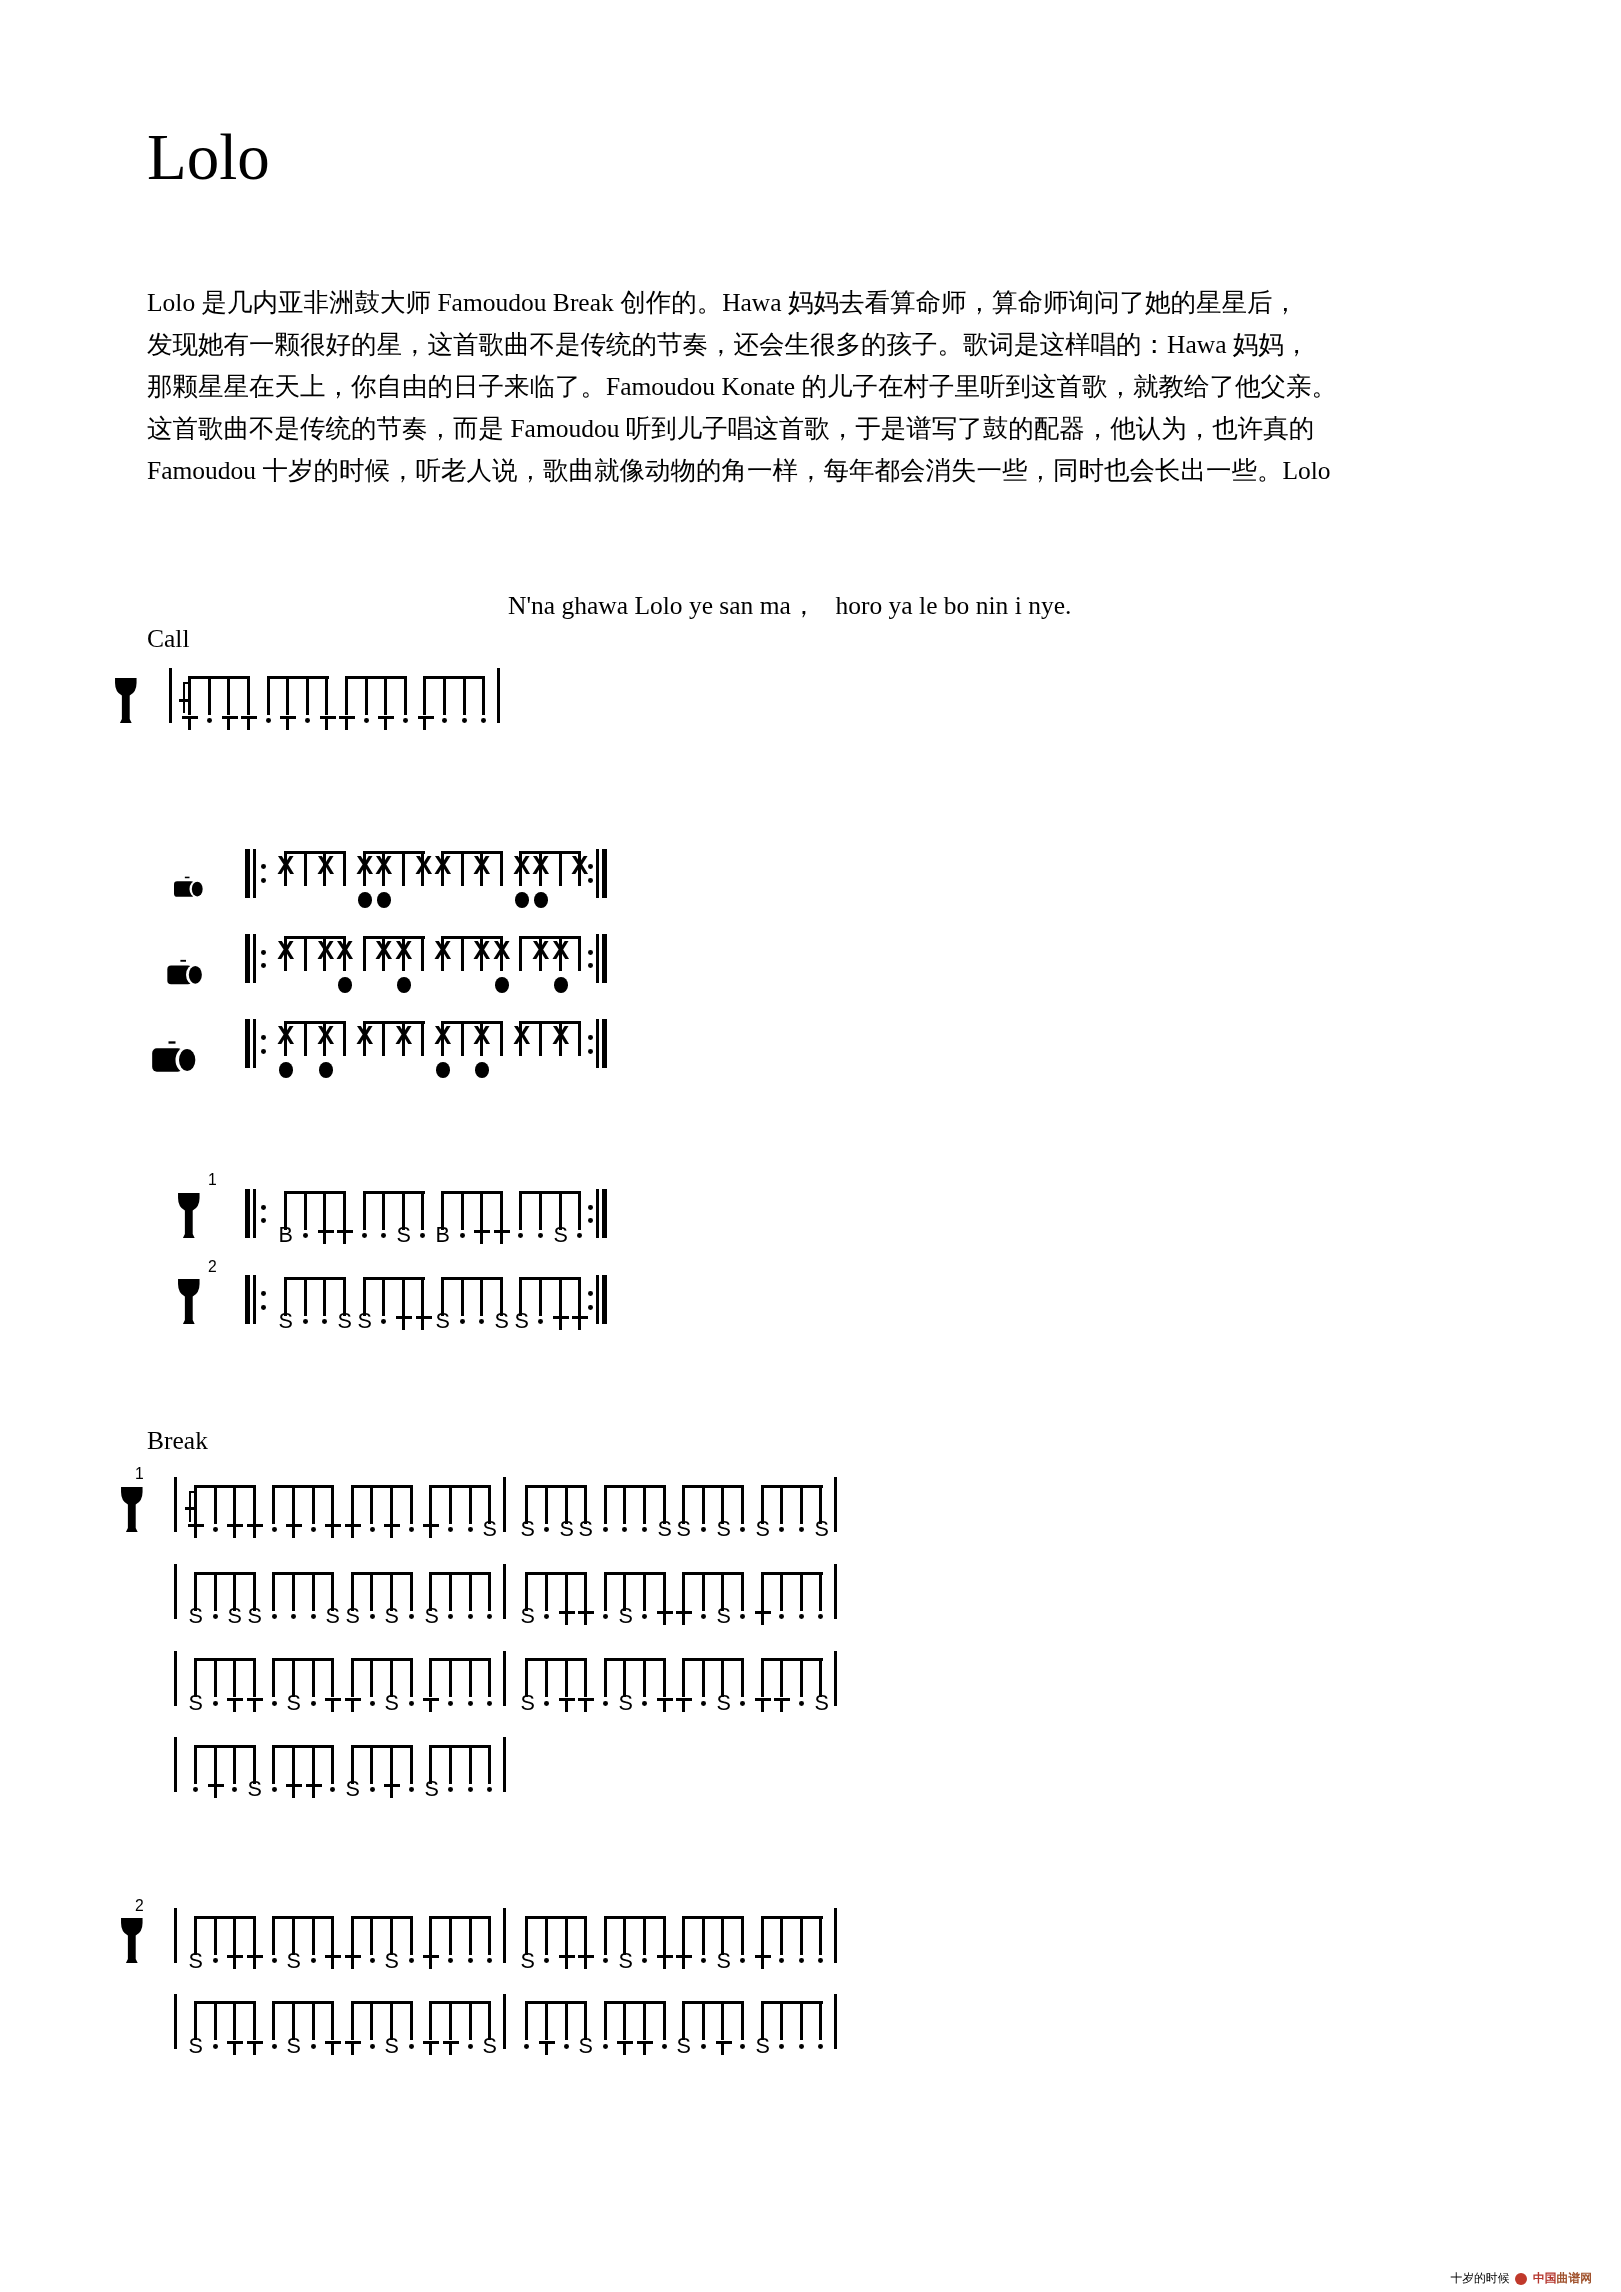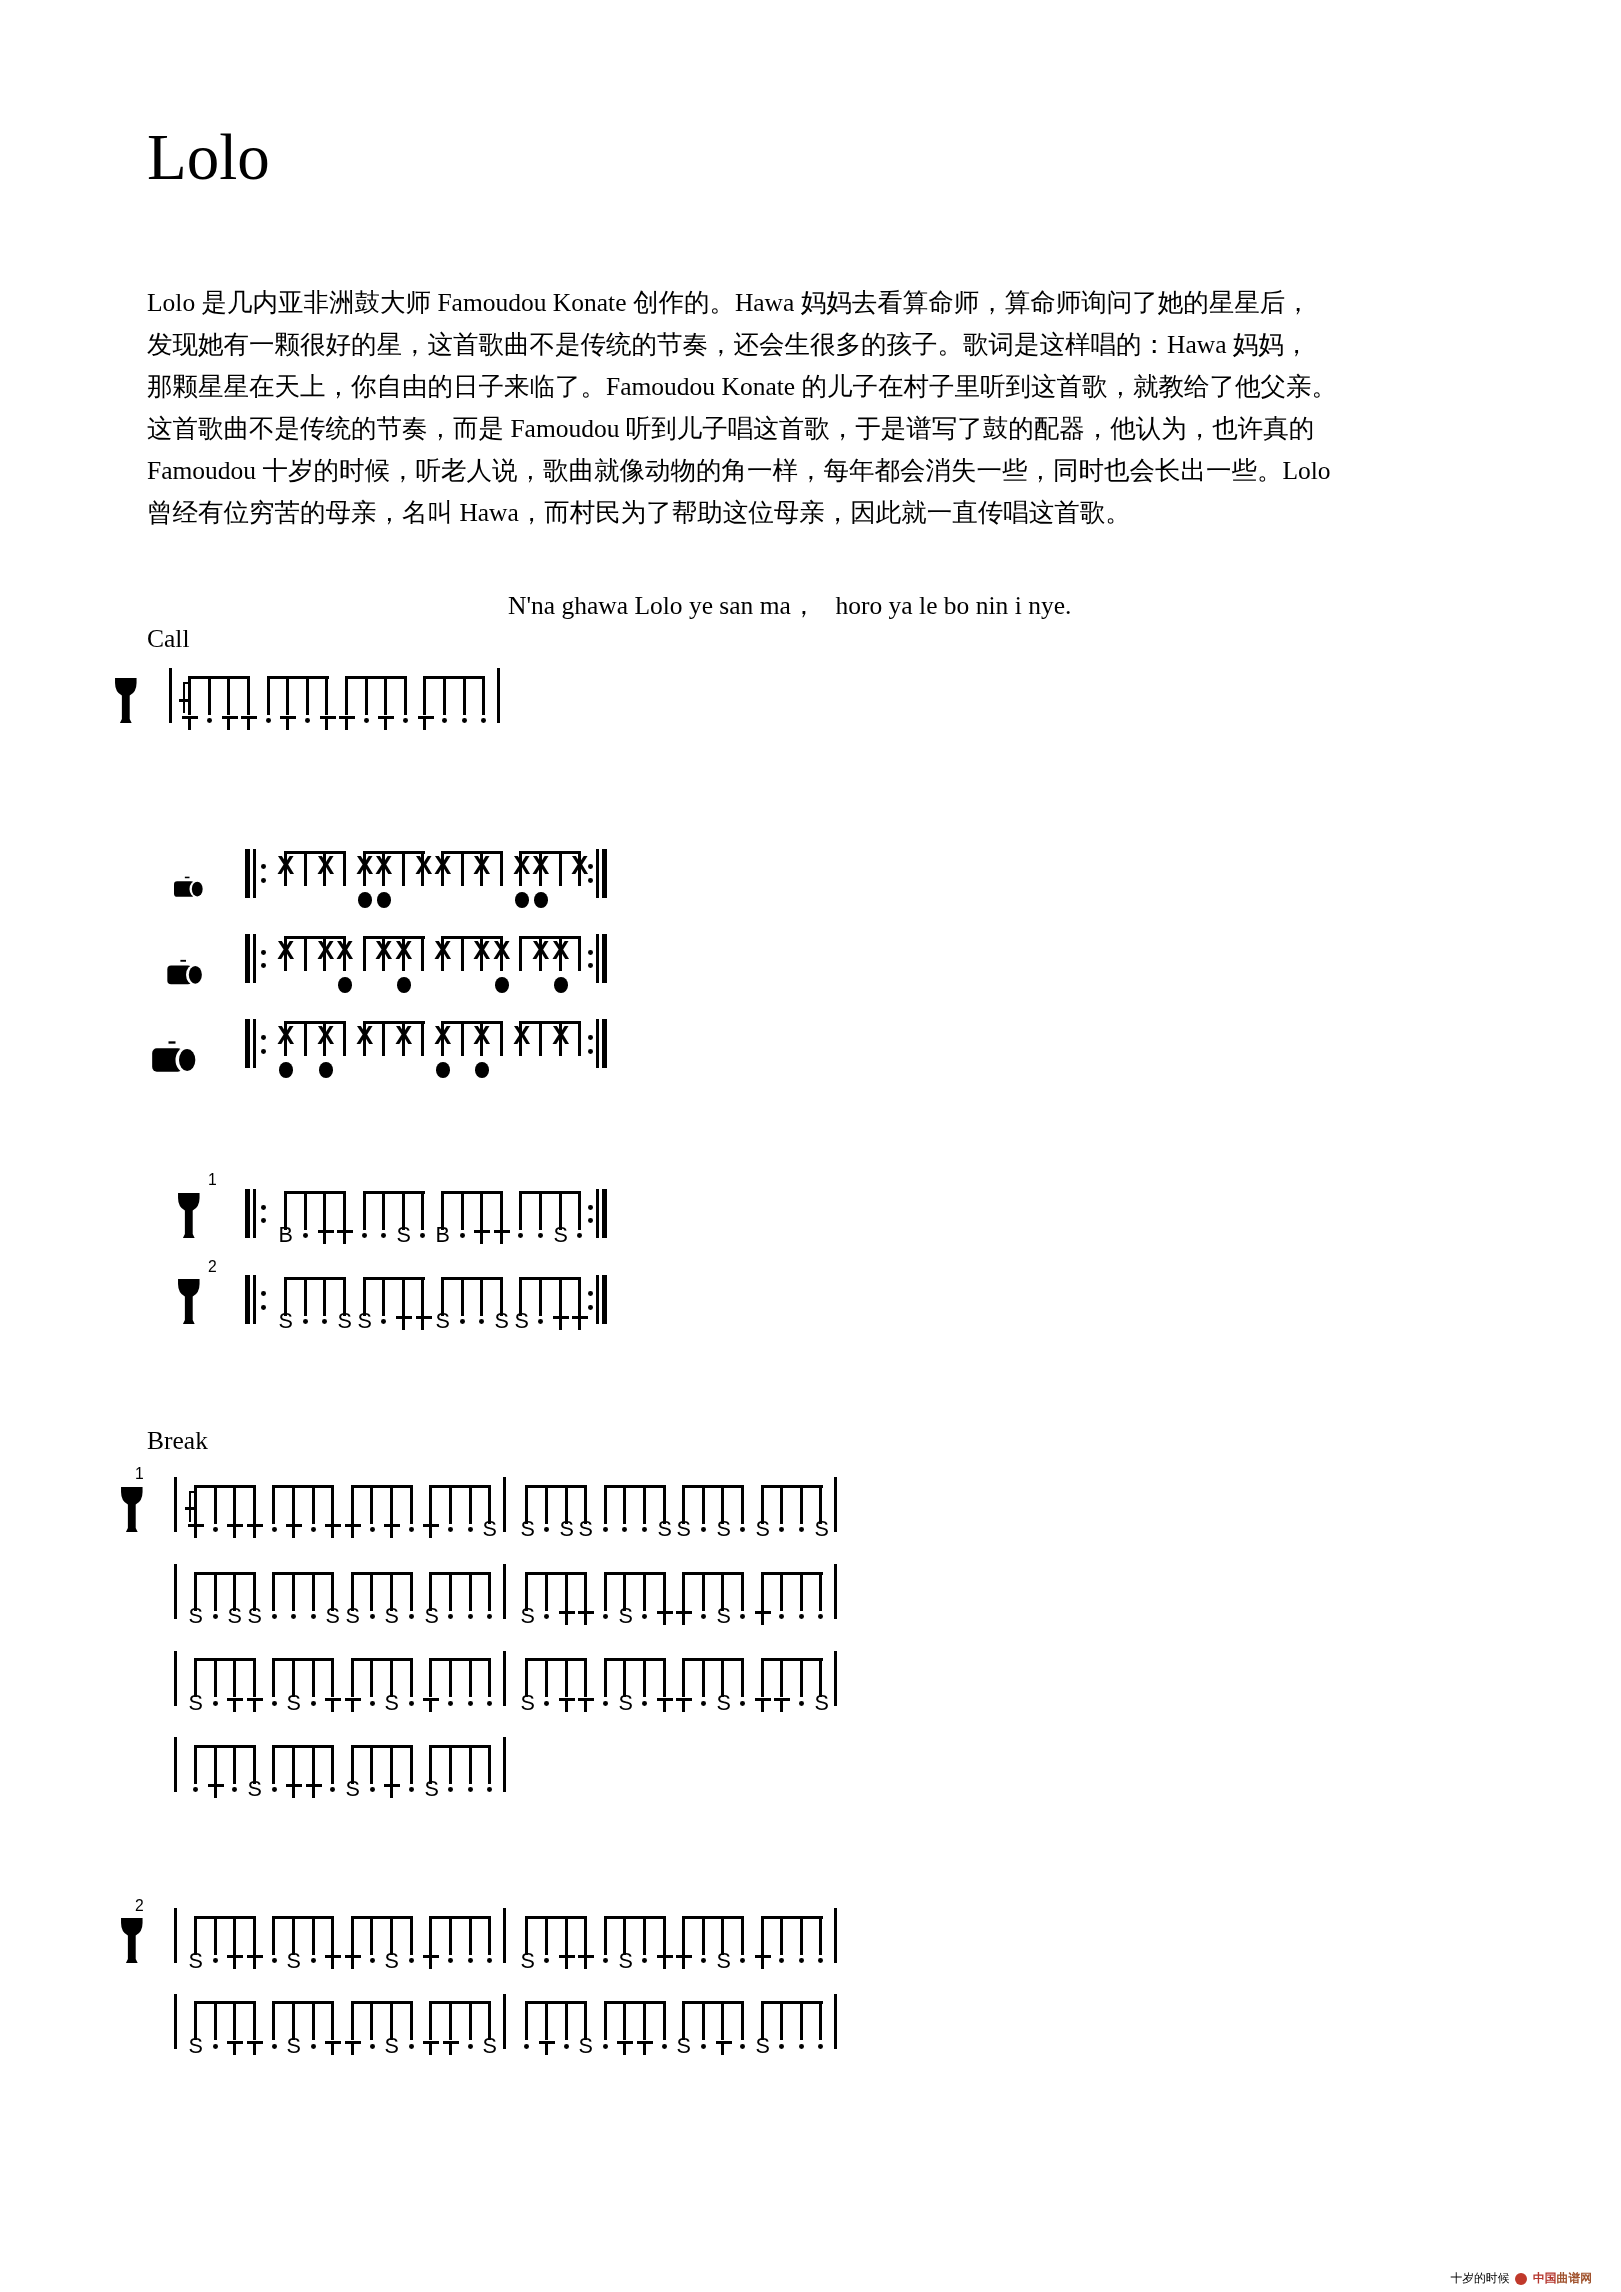--- a/index.html
+++ b/index.html
@@ -26,26 +26,25 @@
   .footer { position:absolute; right:29px; bottom:5.9px; font-size:11.8px; font-family:"DejaVu Sans", sans-serif; display:flex; align-items:center; gap:5.9px; }
   .footer .brand { font-weight:bold; color:#b5362e; }
   .footer .brand2 { font-weight:bold; color:#a0522d; }
 </style>
 </head>
 <body>
 
 <div class="title">Lolo</div>
 
 <div class="intro">
-  <p>Lolo 是几内亚非洲鼓大师 Famoudou Konate 创作的。Hawa 妈妈去看算命师，算命师询问了她的星星后，</p>
+  <p>Lolo 是几内亚非洲鼓大师 Famoudou Break 创作的。Hawa 妈妈去看算命师，算命师询问了她的星星后，</p>
   <p>发现她有一颗很好的星，这首歌曲不是传统的节奏，还会生很多的孩子。歌词是这样唱的：Hawa 妈妈，</p>
   <p>那颗星星在天上，你自由的日子来临了。Famoudou Konate 的儿子在村子里听到这首歌，就教给了他父亲。</p>
   <p>这首歌曲不是传统的节奏，而是 Famoudou 听到儿子唱这首歌，于是谱写了鼓的配器，他认为，也许真的</p>
   <p>Famoudou 十岁的时候，听老人说，歌曲就像动物的角一样，每年都会消失一些，同时也会长出一些。Lolo</p>
-  <p>曾经有位穷苦的母亲，名叫 Hawa，而村民为了帮助这位母亲，因此就一直传唱这首歌。</p>
 </div>
 
 <div class="lyric">N'na ghawa Lolo ye san ma，   horo ya le bo nin i nye.</div>
 
 <div class="section-label" style="top:624px;">Call</div>
 <div class="section-label" style="top:1426px;">Break</div>
 
 <div id="score">
     <div class="icon" style="left: 115px; top: 678px;"><svg width="21.6" height="45" viewBox="0 0 22 46">
         <path d="M0 0 H22 V5 Q22 14 15 18 V42 L17 46 H5 L7 42 V18 Q0 14 0 5 Z" fill="#000"></path>

